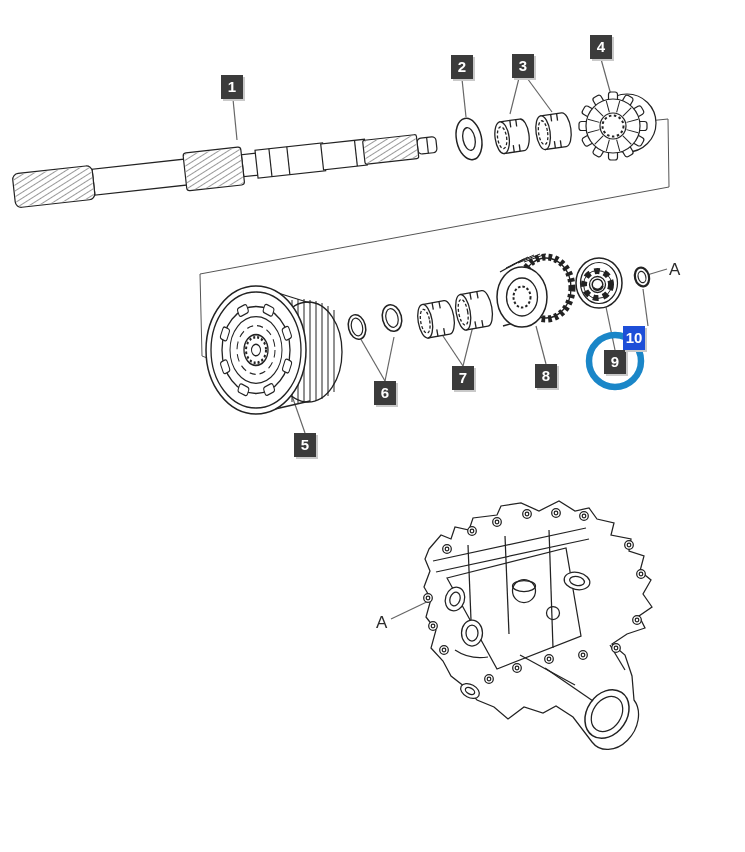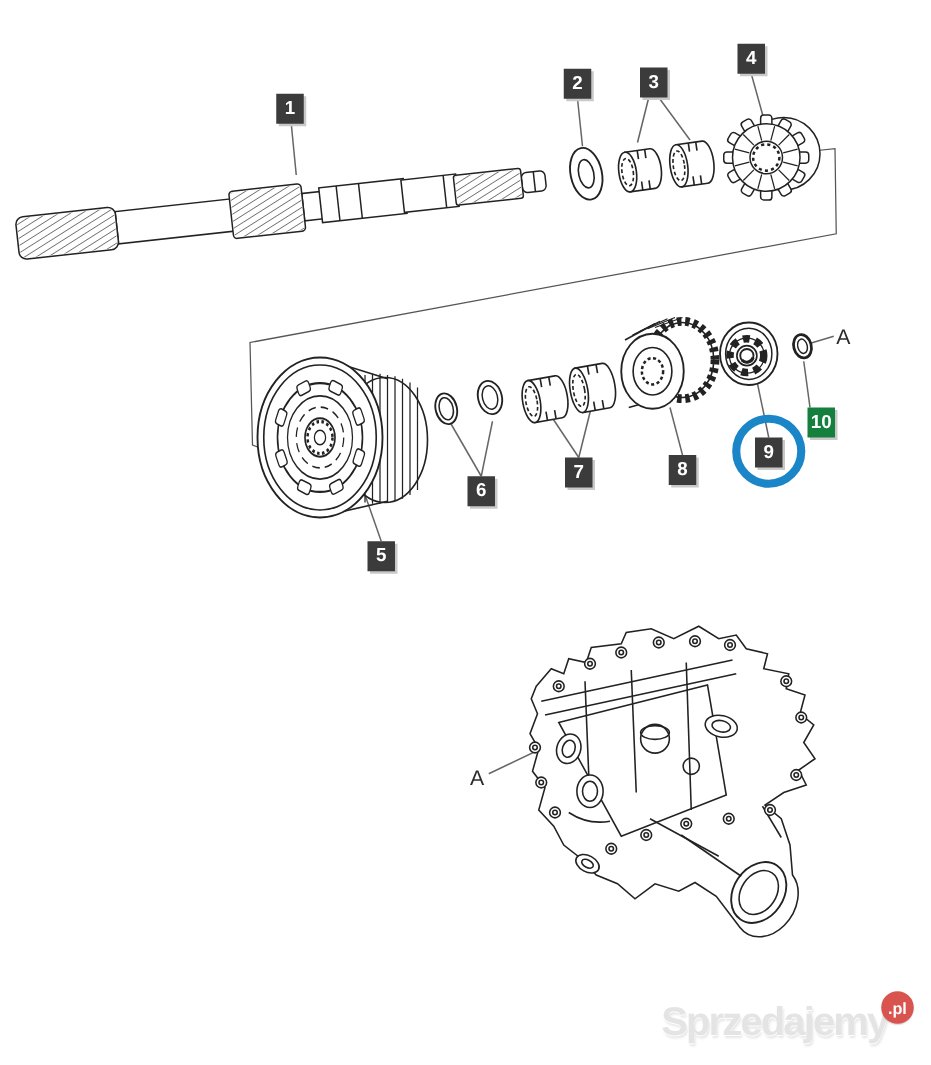--- a/index.html
+++ b/index.html
@@ -306,23 +306,19 @@
 
 <div class="part-label" style="left: 221px; top: 75px; background-color: rgb(59, 59, 59);">1</div>
 <div class="part-label" style="left: 451px; top: 55px; background-color: rgb(59, 59, 59);">2</div>
 <div class="part-label" style="left: 512px; top: 54px; background-color: rgb(59, 59, 59);">3</div>
 <div class="part-label" style="left: 590px; top: 35px; background-color: rgb(59, 59, 59);">4</div>
 <div class="part-label" style="left: 294px; top: 433px; background-color: rgb(59, 59, 59);">5</div>
 <div class="part-label" style="left: 374px; top: 381px; background-color: rgb(59, 59, 59);">6</div>
 <div class="part-label" style="left: 452px; top: 366px; background-color: rgb(59, 59, 59);">7</div>
 <div class="part-label" style="left: 535px; top: 364px; background-color: rgb(59, 59, 59);">8</div>
 <div class="part-label" style="left: 604px; top: 350px; background-color: rgb(59, 59, 59);">9</div>
-<div class="part-label" style="left: 646px; top: 326px; background-color: #15803d;">10</div>
+<div class="part-label" style="left: 623px; top: 326px; background-color: #1d4ed8;">10</div>
 
 <div class="ref-label" style="left:669px;top:261px;">A</div>
 <div class="ref-label" style="left:376px;top:614px;">A</div>
 
-<div class="watermark">
-  <span class="wm-text">Sprzedajemy</span>
-  <span class="wm-badge" style="background-color: rgb(217, 83, 79);">.pl</span>
+
 </div>
 
-</div>
-
 </body></html>

